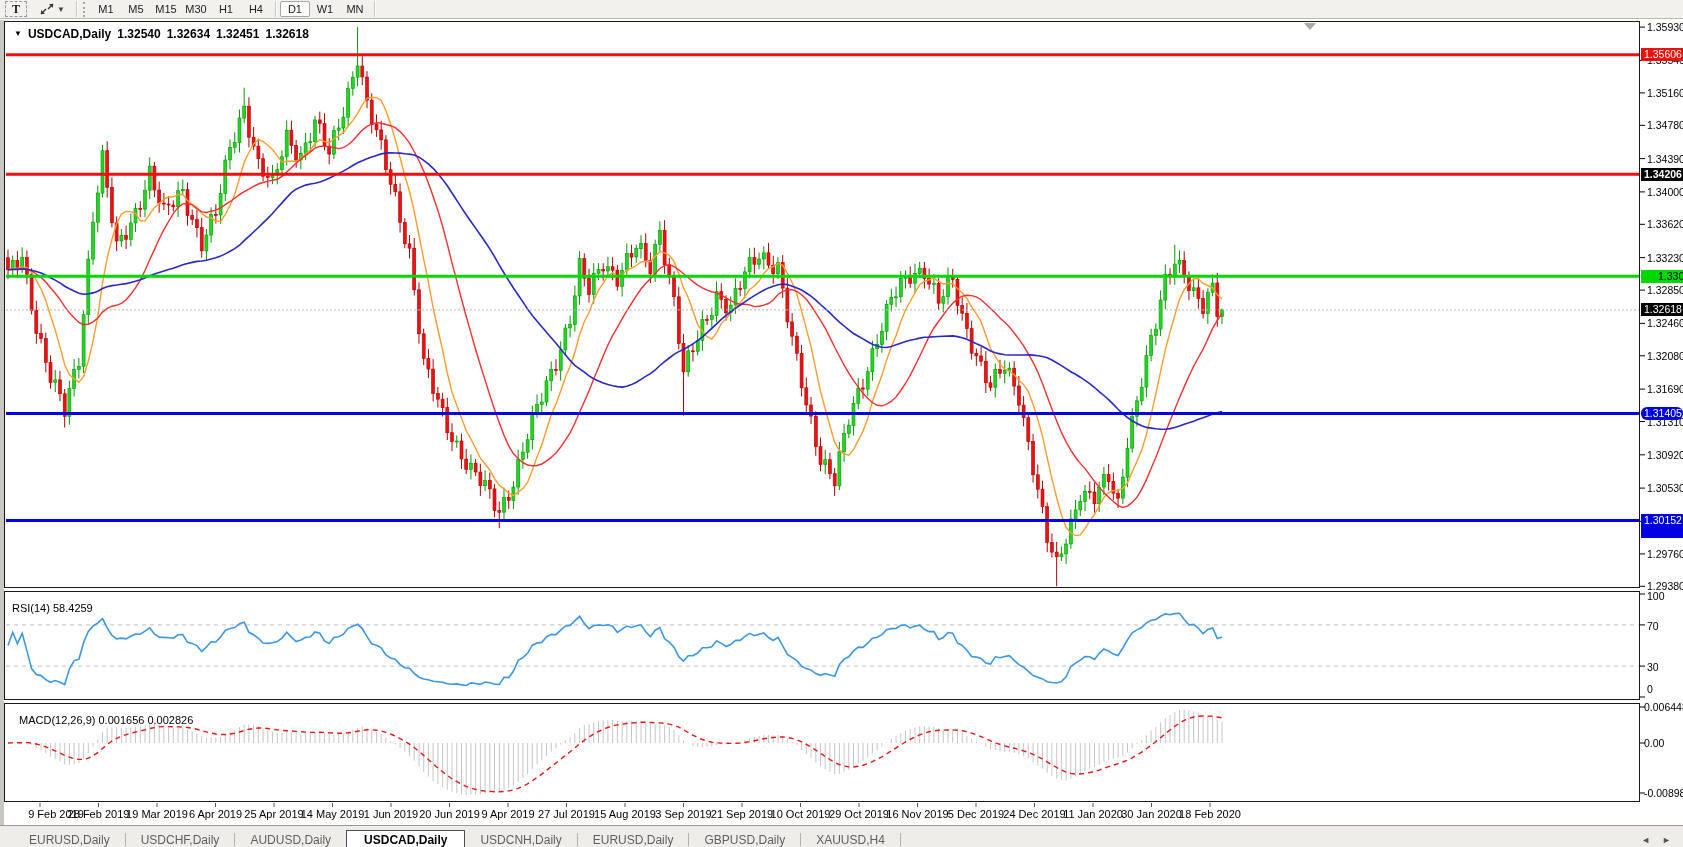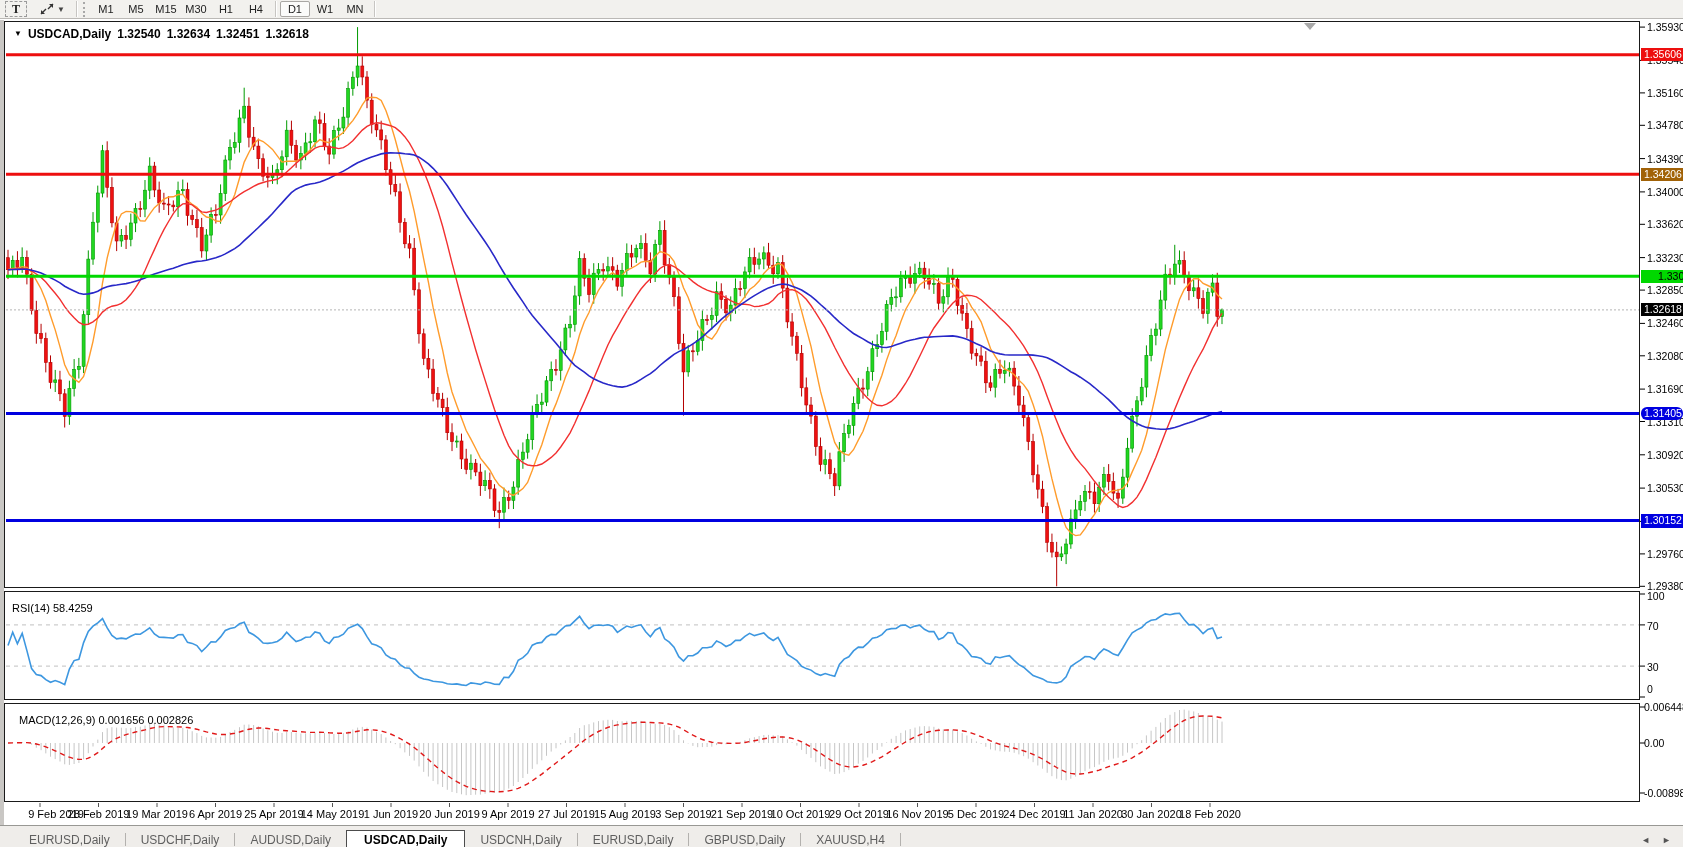--- a/index.html
+++ b/index.html
@@ -968,24 +968,24 @@
     <div style="position: absolute; left: 1647px; top: 317.354px; font-size: 10.5px; color: rgb(0, 0, 0);">1.32460</div>
     <div style="position: absolute; left: 1647px; top: 349.795px; font-size: 10.5px; color: rgb(0, 0, 0);">1.32080</div>
     <div style="position: absolute; left: 1647px; top: 383.089px; font-size: 10.5px; color: rgb(0, 0, 0);">1.31690</div>
     <div style="position: absolute; left: 1647px; top: 415.529px; font-size: 10.5px; color: rgb(0, 0, 0);">1.31310</div>
     <div style="position: absolute; left: 1647px; top: 448.824px; font-size: 10.5px; color: rgb(0, 0, 0);">1.30920</div>
     <div style="position: absolute; left: 1647px; top: 482.118px; font-size: 10.5px; color: rgb(0, 0, 0);">1.30530</div>
     <div style="position: absolute; left: 1647px; top: 515.412px; font-size: 10.5px; color: rgb(0, 0, 0);">1.30140</div>
     <div style="position: absolute; left: 1647px; top: 547.852px; font-size: 10.5px; color: rgb(0, 0, 0);">1.29760</div>
     <div style="position: absolute; left: 1647px; top: 580.293px; font-size: 10.5px; color: rgb(0, 0, 0);">1.29380</div>
     <div class="badge-dyn" style="position: absolute; left: 1641px; top: 48.2819px; width: 42px; height: 13px; line-height: 13px; font-size: 10.5px; padding-left: 3px; background: rgb(237, 14, 14); color: rgb(255, 255, 255); white-space: nowrap; overflow: hidden;">1.35606</div>
-    <div class="badge-dyn" style="position: absolute; left: 1641px; top: 167.799px; width: 42px; height: 13px; line-height: 13px; font-size: 10.5px; padding-left: 3px; background: #a16207; color: rgb(255, 255, 255); white-space: nowrap; overflow: hidden;">1.34206</div>
+    <div class="badge-dyn" style="position: absolute; left: 1641px; top: 167.799px; width: 42px; height: 13px; line-height: 13px; font-size: 10.5px; padding-left: 3px; background: #000000; color: rgb(255, 255, 255); white-space: nowrap; overflow: hidden; font-weight: bold;">1.34206</div>
     <div class="badge-dyn" style="position: absolute; left: 1641px; top: 269.816px; width: 42px; height: 13px; line-height: 13px; font-size: 10.5px; padding-left: 17px; background: rgb(0, 216, 0); color: rgb(0, 0, 0); white-space: nowrap; overflow: hidden;">1.33011</div>
     <div class="badge-dyn" style="position: absolute; left: 1641px; top: 406.919px; width: 42px; height: 13px; line-height: 13px; font-size: 10.5px; padding-left: 3px; background: rgb(0, 0, 224); color: rgb(255, 255, 255); white-space: nowrap; overflow: hidden; border-radius: 6px;">1.31405</div>
-    <div class="badge-dyn" style="position: absolute; left: 1641px; top: 513.887px; width: 42px; height: 14px; line-height: 13px; font-size: 10.5px; padding-left: 3px; background: rgb(0, 0, 224); color: rgb(255, 255, 255); white-space: nowrap; overflow: hidden;">1.30152</div>
+    <div class="badge-dyn" style="position: absolute; left: 1641px; top: 513.887px; width: 42px; height: 24px; line-height: 13px; font-size: 10.5px; padding-left: 3px; background: rgb(0, 0, 224); color: rgb(255, 255, 255); white-space: nowrap; overflow: hidden;">1.30152</div>
     <div class="badge-dyn" style="position: absolute; left: 1641px; top: 303.366px; width: 42px; height: 13px; line-height: 13px; font-size: 10.5px; padding-left: 3px; background: rgb(0, 0, 0); color: rgb(255, 255, 255); white-space: nowrap; overflow: hidden;">1.32618</div>
     <div style="position: absolute; left: 1647px; top: 590px; font-size: 10.5px; color: rgb(0, 0, 0);">100</div>
     <div style="position: absolute; left: 1647px; top: 619.9px; font-size: 10.5px; color: rgb(0, 0, 0);">70</div>
     <div style="position: absolute; left: 1647px; top: 661.1px; font-size: 10.5px; color: rgb(0, 0, 0);">30</div>
     <div style="position: absolute; left: 1647px; top: 683px; font-size: 10.5px; color: rgb(0, 0, 0);">0</div>
     <div style="position: absolute; left: 1644px; top: 701px; width: 39px; font-size: 10.5px; color: rgb(0, 0, 0); white-space: nowrap; overflow: hidden;">0.006448</div>
     <div style="position: absolute; left: 1644px; top: 737px; width: 39px; font-size: 10.5px; color: rgb(0, 0, 0); white-space: nowrap; overflow: hidden;">0.00</div>
     <div style="position: absolute; left: 1644px; top: 787px; width: 39px; font-size: 10.5px; color: rgb(0, 0, 0); white-space: nowrap; overflow: hidden;">-0.008982</div>
     <div style="position: absolute; left: 56px; top: 808px; font-size: 11px; color: rgb(0, 0, 0); transform: translateX(-50%); white-space: nowrap;">9 Feb 2019</div>
     <div style="position: absolute; left: 98.5px; top: 808px; font-size: 11px; color: rgb(0, 0, 0); transform: translateX(-50%); white-space: nowrap;">28 Feb 2019</div>

